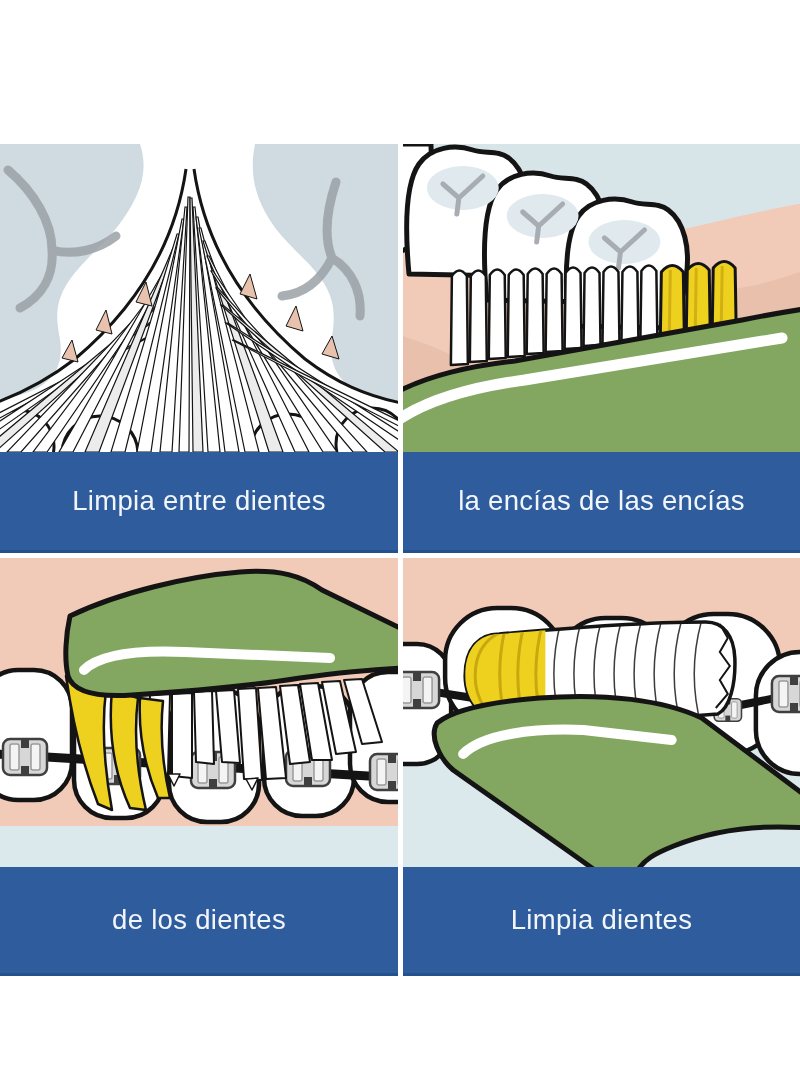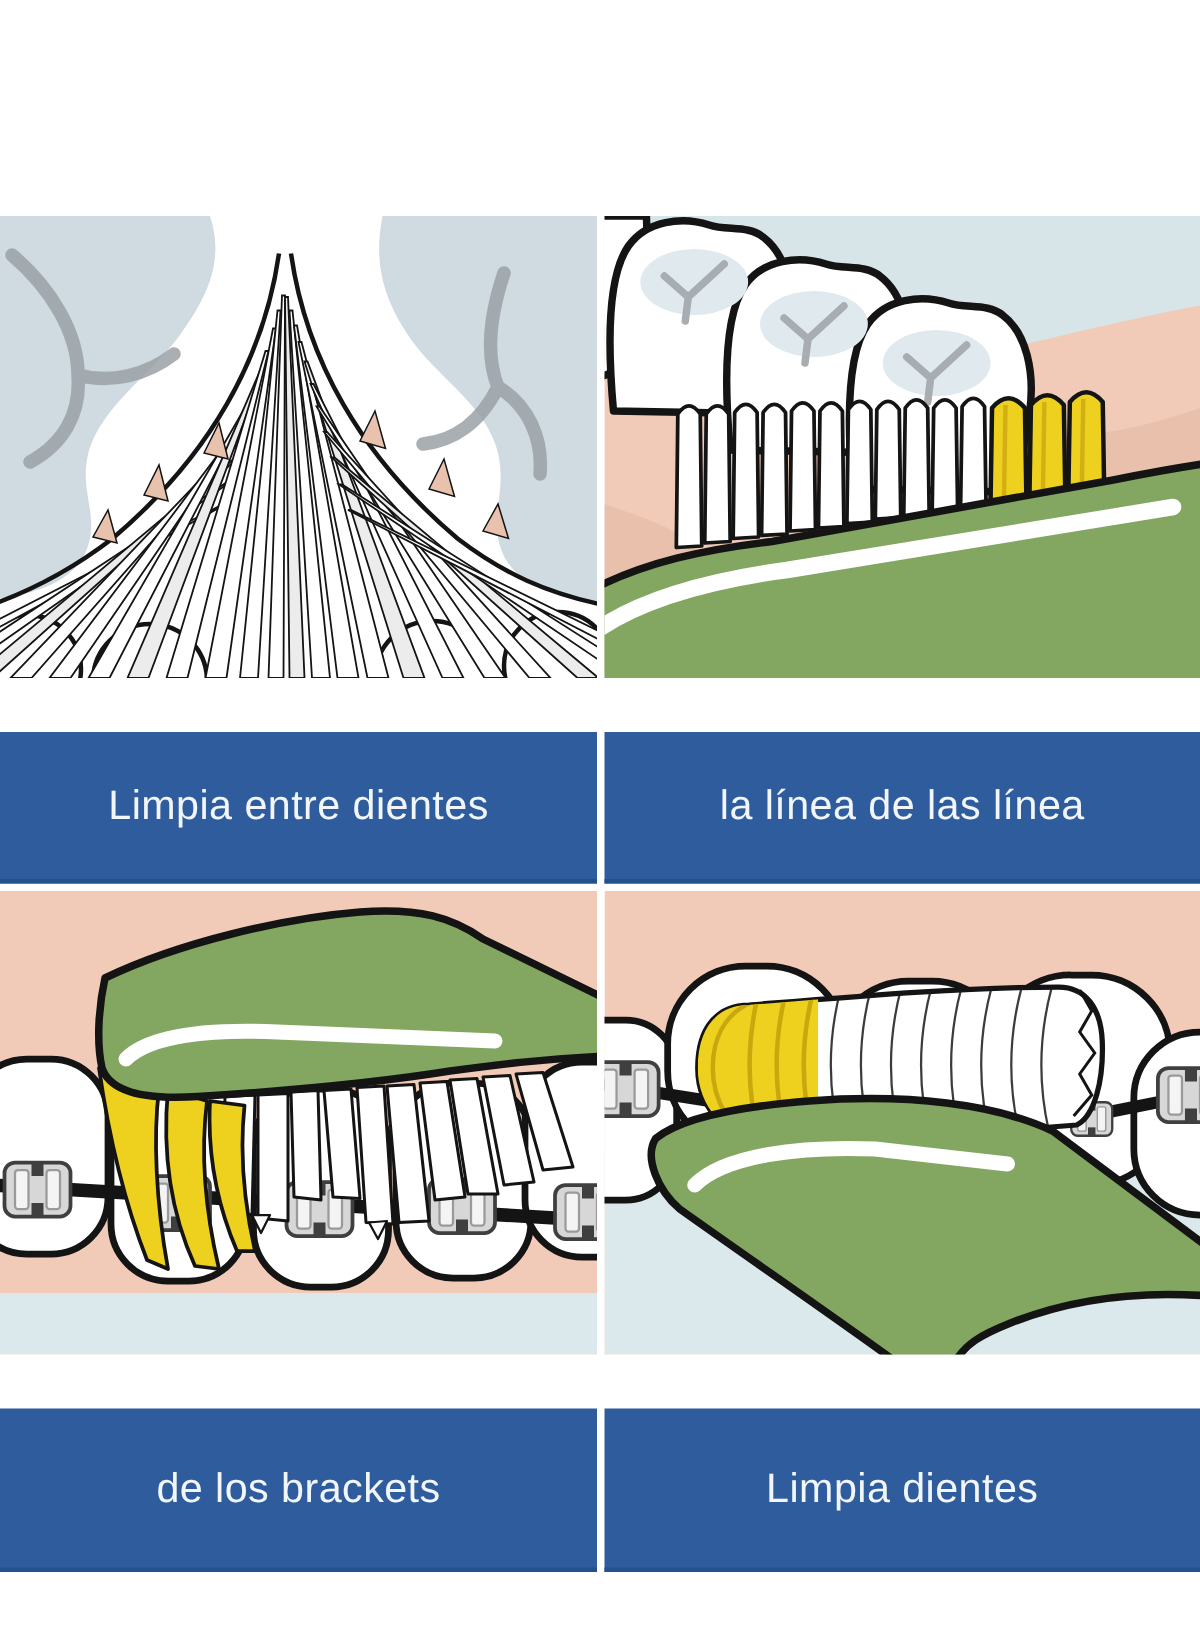--- a/index.html
+++ b/index.html
@@ -1,20 +1,20 @@
 <!DOCTYPE html>
 <html><head>
 <meta charset="utf-8">
 <style>
   html,body{margin:0;padding:0;background:#ffffff;}
   body{width:800px;height:1091px;overflow:hidden;font-family:"Liberation Sans",sans-serif;}
   .poster{position:relative;width:800px;height:1091px;background:#ffffff;}
   .grid{position:absolute;top:144px;left:0;width:800px;display:grid;
         grid-template-columns:398px 397px;column-gap:5px;row-gap:5px;background:#ffffff;}
-  .panel{display:flex;flex-direction:column;gap:36px;}
+  .panel{display:flex;flex-direction:column;}
   .art{display:block;width:100%;}
   .caption{background:#2e5c9d;border-bottom:3px solid #24508d;box-sizing:border-box;
            color:#f2f6fa;font-size:27.5px;line-height:35.5px;letter-spacing:.3px;
            text-align:center;display:flex;flex-direction:column;justify-content:center;}
   .row1 .caption{height:101px;}
   .row2 .caption{height:109px;}
 </style>
 </head>
 <body>
 
@@ -122,21 +122,21 @@
               <path d="M294,124 L293,186"></path>
               <path d="M320,122 L319,183"></path>
           </g>
         </g>
         <g>
           <path fill="#83a660" stroke="#141414" stroke-width="5" stroke-linejoin="round" d="M-14,252 C26,230 70,222 112,217 L340,176 C360,172 382,168 402,165 L402,314 L-14,314 Z"></path>
           <path fill="none" stroke="#ffffff" stroke-width="11" stroke-linecap="round" d="M-8,278 C20,258 62,244 122,236 L380,194"></path>
         </g>
       </svg>
       <div class="caption">
-        <span>la línea de las línea</span>
+        <span>la encías de las encías</span>
       </div>
     </div>
 
     <div class="panel row2">
       <svg class="art" height="309" viewBox="0 0 398 309" preserveAspectRatio="none">
         <defs>
           <g id="bk3">
             <rect x="-22" y="-18" width="44" height="36" rx="7" fill="#d7d7d7" stroke="#3f3f3f" stroke-width="2.5"></rect>
             <rect x="-15" y="-13" width="9" height="26" rx="2" fill="#f4f4f4" stroke="#9a9a9a" stroke-width="1.5"></rect>
             <rect x="6" y="-13" width="9" height="26" rx="2" fill="#f4f4f4" stroke="#9a9a9a" stroke-width="1.5"></rect>
@@ -179,21 +179,21 @@
           <path d="M66,118 C72,160 82,205 98,246 L112,252 C104,208 102,164 106,132 Z"></path>
           <path d="M112,132 C108,175 114,215 130,250 L146,252 C136,210 134,172 138,140 Z"></path>
           <path d="M140,140 C138,178 146,212 158,240 L170,240 C162,205 160,172 163,143 Z"></path>
         </g>
         <g>
           <path fill="#83a660" stroke="#141414" stroke-width="5" stroke-linejoin="round" d="M70,58 C120,34 190,18 240,14 C280,11 302,18 322,32 L404,72 L404,110 C360,112 330,116 300,120 C250,128 180,134 132,137 C102,139 74,136 68,118 C64,100 66,76 70,58 Z"></path>
           <path fill="none" stroke="#ffffff" stroke-width="10" stroke-linecap="round" d="M84,112 C100,96 140,92 185,94 L330,100"></path>
         </g>
       </svg>
       <div class="caption">
-        <span>de los brackets</span>
+        <span>de los dientes</span>
       </div>
     </div>
 
     <div class="panel row2">
       <svg class="art" height="309" viewBox="0 0 396 309" preserveAspectRatio="none">
         <defs>
           <g id="bk4">
             <rect x="-22" y="-18" width="44" height="36" rx="7" fill="#d7d7d7" stroke="#3f3f3f" stroke-width="2.5"></rect>
             <rect x="-15" y="-13" width="9" height="26" rx="2" fill="#f4f4f4" stroke="#9a9a9a" stroke-width="1.5"></rect>
             <rect x="6" y="-13" width="9" height="26" rx="2" fill="#f4f4f4" stroke="#9a9a9a" stroke-width="1.5"></rect>

